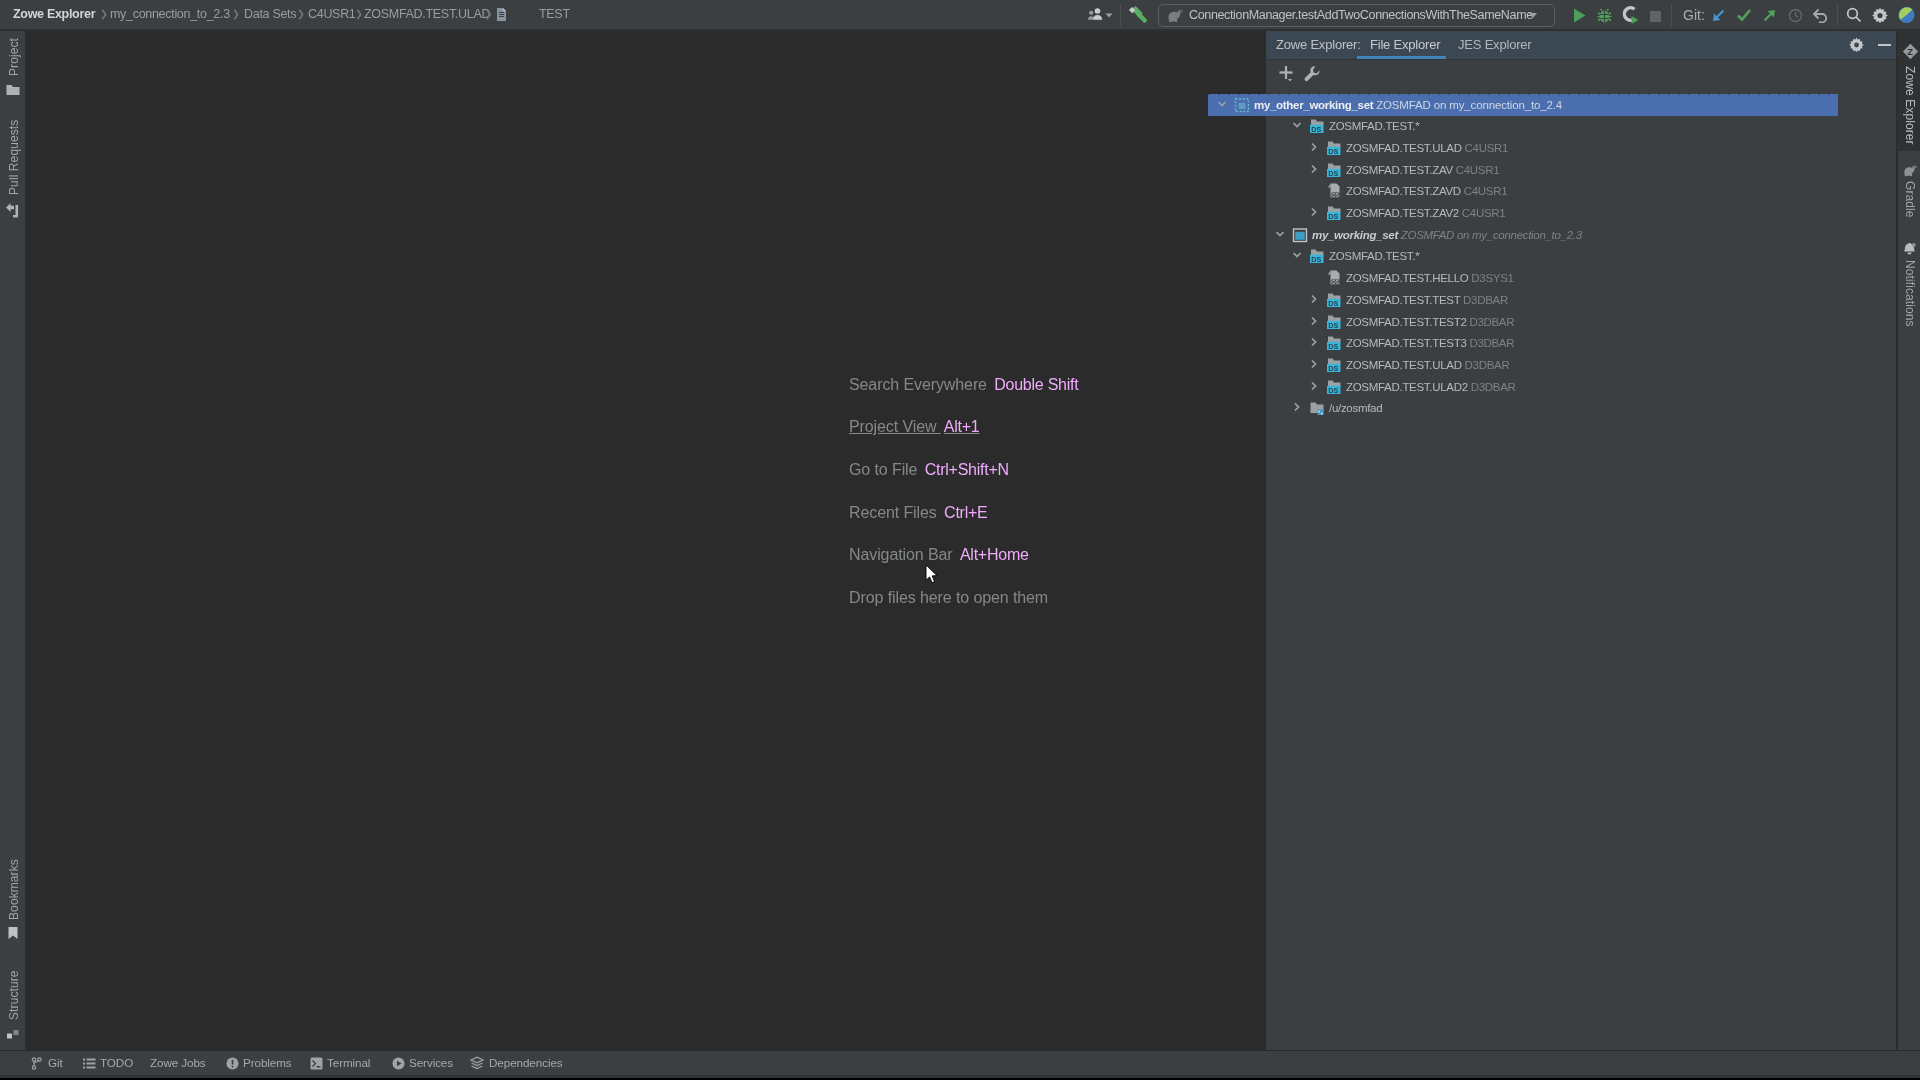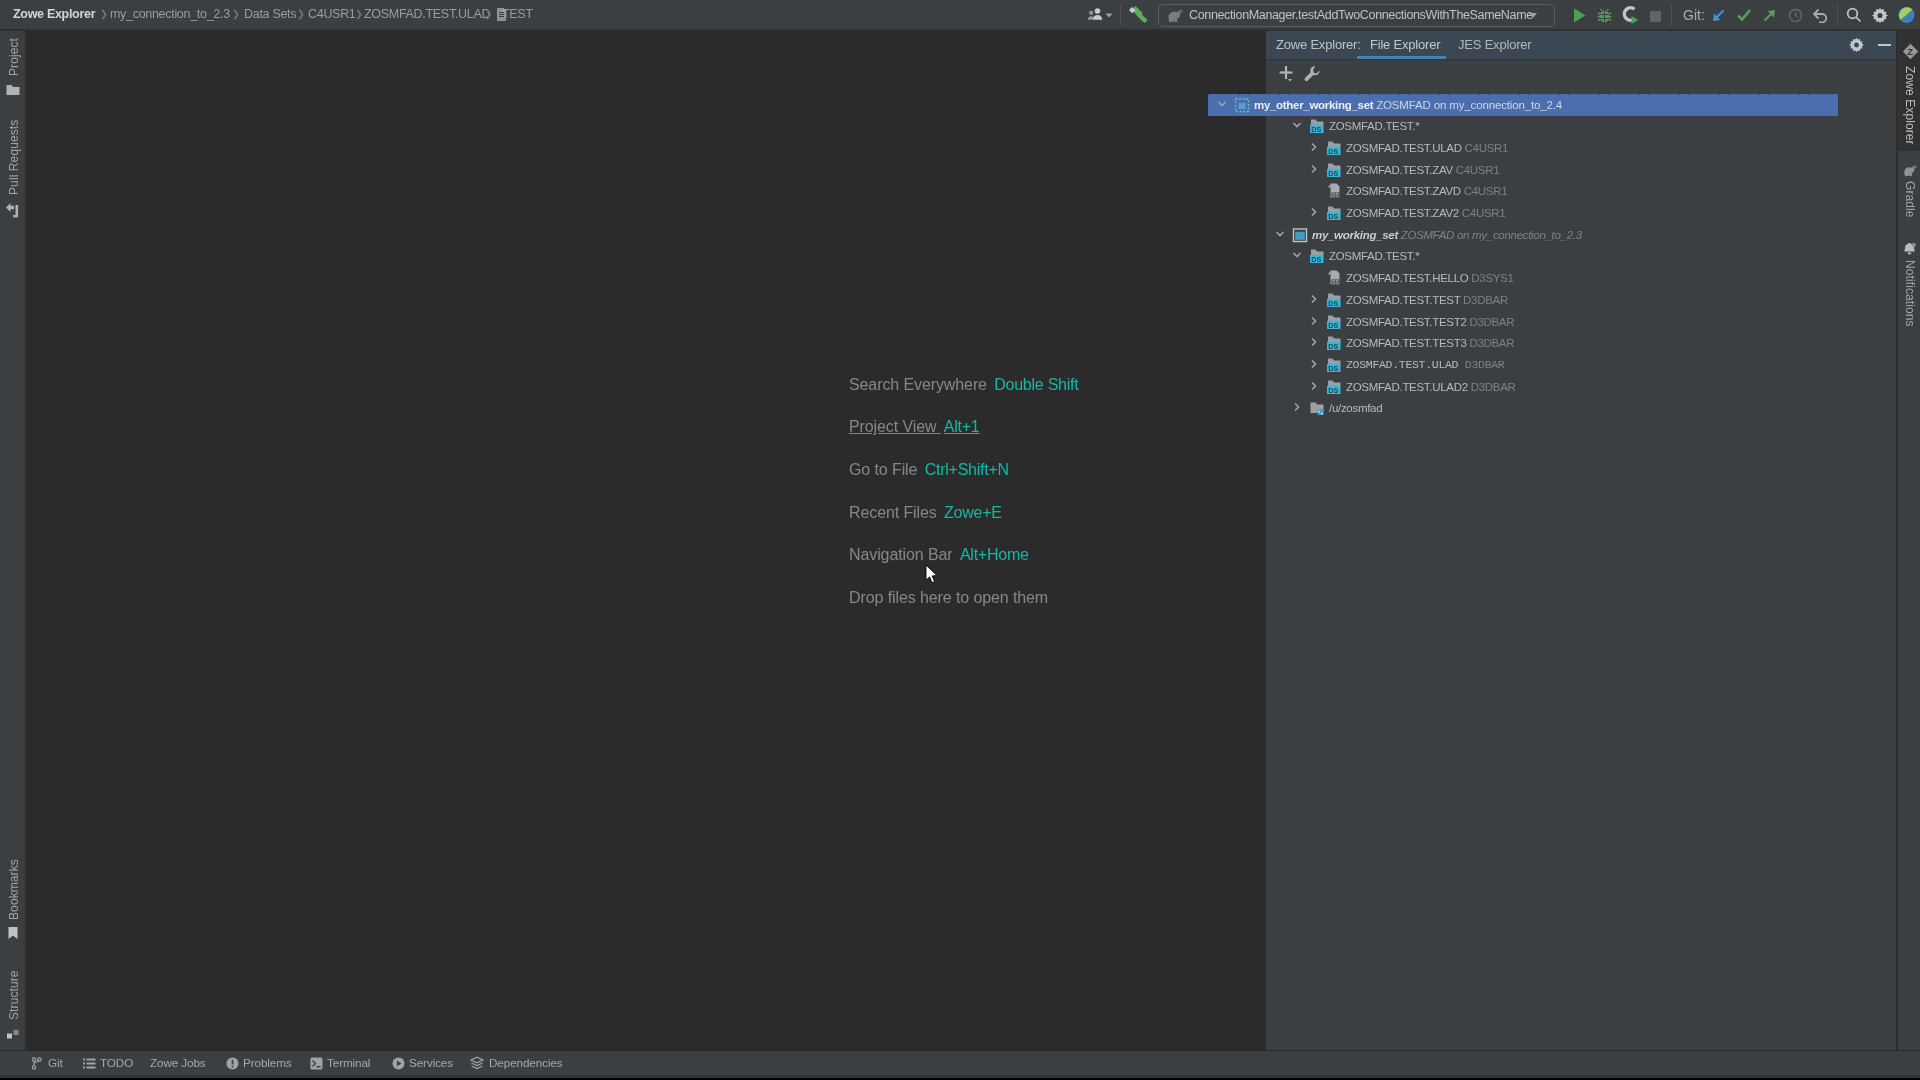--- a/index.html
+++ b/index.html
@@ -20,21 +20,21 @@
   #lstripe { left:0; top:31px; width:26px; height:1019px; background:#3c3f41; border-right:1px solid #2c2e30; }
   .vlabel-l { position:absolute; transform:rotate(-90deg); transform-origin:left top;
     font-size:12px; color:#a2a6a9; white-space:nowrap; letter-spacing:0.1px; }
   .vlabel-r { position:absolute; transform:rotate(90deg); transform-origin:left top;
     font-size:12px; color:#a2a6a9; white-space:nowrap; letter-spacing:0.1px; }
 
   
   #editor { left:27px; top:31px; width:1238px; height:1019px; background:#2b2b2b; }
   .shline { position:absolute; left:849px; white-space:nowrap; font-size:16px;
     letter-spacing:-0.1px; color:#85888a; }
-  .shline .key { color:#14b8a6; letter-spacing:-0.25px;text-align:right; }
+  .shline .key { color:#f0abfc; letter-spacing:-0.25px;text-align:right; }
 
   
   #toolwin { left:1266px; top:31px; width:630px; height:1019px; background:#3c3f41; }
   #twheader { left:1266px; top:31px; width:630px; height:28px; background:#3c4754; }
   #twheader-border { left:1266px; top:59px; width:630px; height:1px; background:#323537; }
   #twtoolbar { left:1266px; top:60px; width:630px; height:32px; background:#3c3f41; }
 
   .twtab { position:absolute; top:31px; height:28px; line-height:28px; font-size:13px;
     letter-spacing:-0.2px; color:#bfc1c3; white-space:nowrap; }
   #tab-underline { left:1357px; top:56px; width:89px; height:3px; background:#4283bb; }
@@ -92,21 +92,21 @@
     <span class="crumbsep" style="left:355px;">❯</span>
     <span class="crumb" style="left:364px;">ZOSMFAD.TEST.ULAD</span>
     <span class="crumbsep" style="left:484.5px;">❯</span>
     <svg class="abs" style="left:495px;top:7px;" width="13" height="15" viewBox="0 0 13 15">
       <path d="M2 1 h6 l3 3 v10 h-9 z" fill="#87939f"></path>
       <path d="M8 1 l3 3 h-3 z" fill="#b9c2cc"></path>
       <rect x="4" y="5" width="5" height="1" fill="#3c3f41"></rect>
       <rect x="4" y="7" width="5" height="1" fill="#3c3f41"></rect>
       <rect x="4" y="9" width="5" height="1" fill="#3c3f41"></rect>
     </svg>
-    <span class="crumb" style="left:502px;">TEST</span>
+    <span class="crumb" style="left:539px;">TEST</span>
   </div>
 
   <div id="runbar">
 
     <svg class="abs" style="left:1087px;top:6px;" width="17" height="18" viewBox="0 0 17 18">
       <circle cx="4.2" cy="6.8" r="2.1" fill="#95999c"></circle>
       <path d="M0.8 13.8 c0-2.2 1.5-3.6 3.4-3.6 c1 0 1.8 0.4 2.4 1 l-1.2 2.6 h-4.6 z" fill="#95999c"></path>
       <circle cx="10.5" cy="5" r="2.8" fill="#c9cbcd"></circle>
       <path d="M5.8 13.8 c0-3 2.1-4.8 4.7-4.8 c2.6 0 4.7 1.8 4.7 4.8 z" fill="#c9cbcd"></path>
     </svg>
@@ -362,21 +362,21 @@
     </div>
     <div class="trow" style="left:1266px;top:332.2px;">
       <svg class="tchev" style="left:43px;" width="10" height="10">
           <use href="#chevR"></use>
         </svg>
       <svg class="ticon" style="left:60px;" width="16" height="16">
           <use href="#folderDS"></use>
         </svg>
       <span class="nm" style="position:absolute;left:80px;">ZOSMFAD.TEST.TEST3 <span class="ql">D3DBAR</span></span>
     </div>
-    <div class="trow" style="left:1266px;top:353.9px;font-family:Liberation Mono, monospace;">
+    <div class="trow" style="left:1266px;top:353.9px;">
       <svg class="tchev" style="left:43px;" width="10" height="10">
           <use href="#chevR"></use>
         </svg>
       <svg class="ticon" style="left:60px;" width="16" height="16">
           <use href="#folderDS"></use>
         </svg>
       <span class="nm" style="position:absolute;left:80px;">ZOSMFAD.TEST.ULAD <span class="ql">D3DBAR</span></span>
     </div>
     <div class="trow" style="left:1266px;top:375.6px;">
       <svg class="tchev" style="left:43px;" width="10" height="10">
@@ -395,21 +395,21 @@
           <use href="#ussFolder"></use>
         </svg>
       <span class="nm" style="position:absolute;left:63px;">/u/zosmfad</span>
     </div>
   </div>
 
   <div id="shortcuts">
     <div class="shline" style="top:375.5px;">Search Everywhere <span class="key" style="margin-left:3px;">Double Shift</span></div>
     <div class="shline" style="top:418.2px;text-decoration:underline;">Project View <span class="key" style="margin-left:3px;">Alt+1</span></div>
     <div class="shline" style="top:460.9px;">Go to File <span class="key" style="margin-left:3px;">Ctrl+Shift+N</span></div>
-    <div class="shline" style="top:503.5px;">Recent Files <span class="key" style="margin-left:3px;">Zowe+E</span></div>
+    <div class="shline" style="top:503.5px;">Recent Files <span class="key" style="margin-left:3px;">Ctrl+E</span></div>
     <div class="shline" style="top:546.2px;">Navigation Bar <span class="key" style="margin-left:3px;">Alt+Home</span></div>
     <div class="shline" style="top:588.9px;">Drop files here to open them</div>
 
     <svg class="abs" style="left:925px;top:564px;" width="14" height="21" viewBox="0 0 14 21">
       <path d="M1 1 L1 16.2 L4.6 12.9 L7 18.7 L9.6 17.6 L7.2 11.9 L12 11.6 z" fill="#fff" stroke="#000" stroke-width="0.9"></path>
     </svg>
   </div>
 
   <div id="stripes">
 

